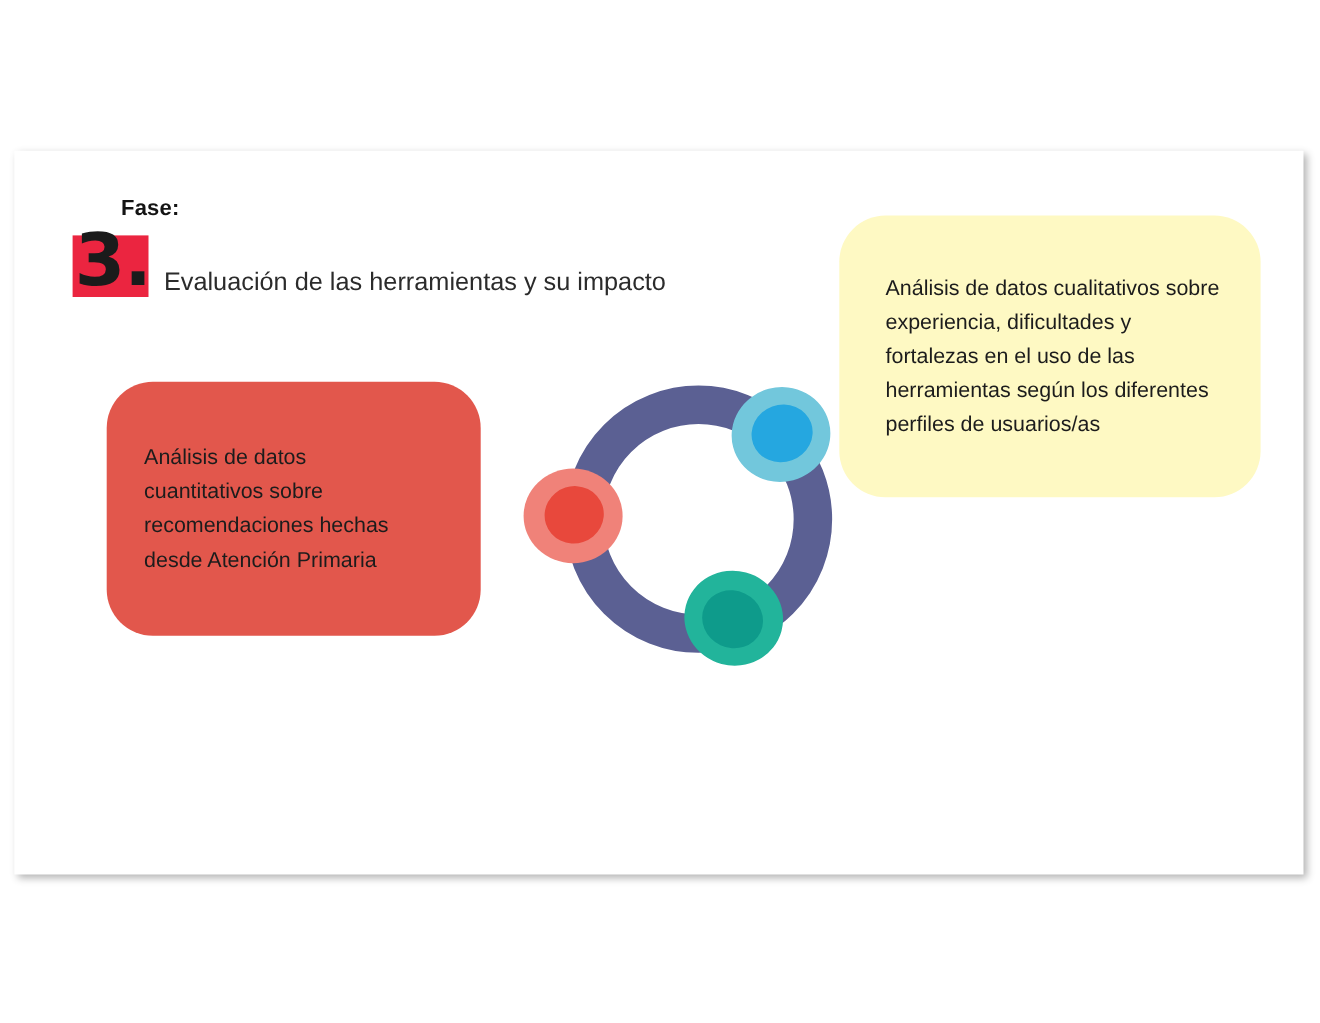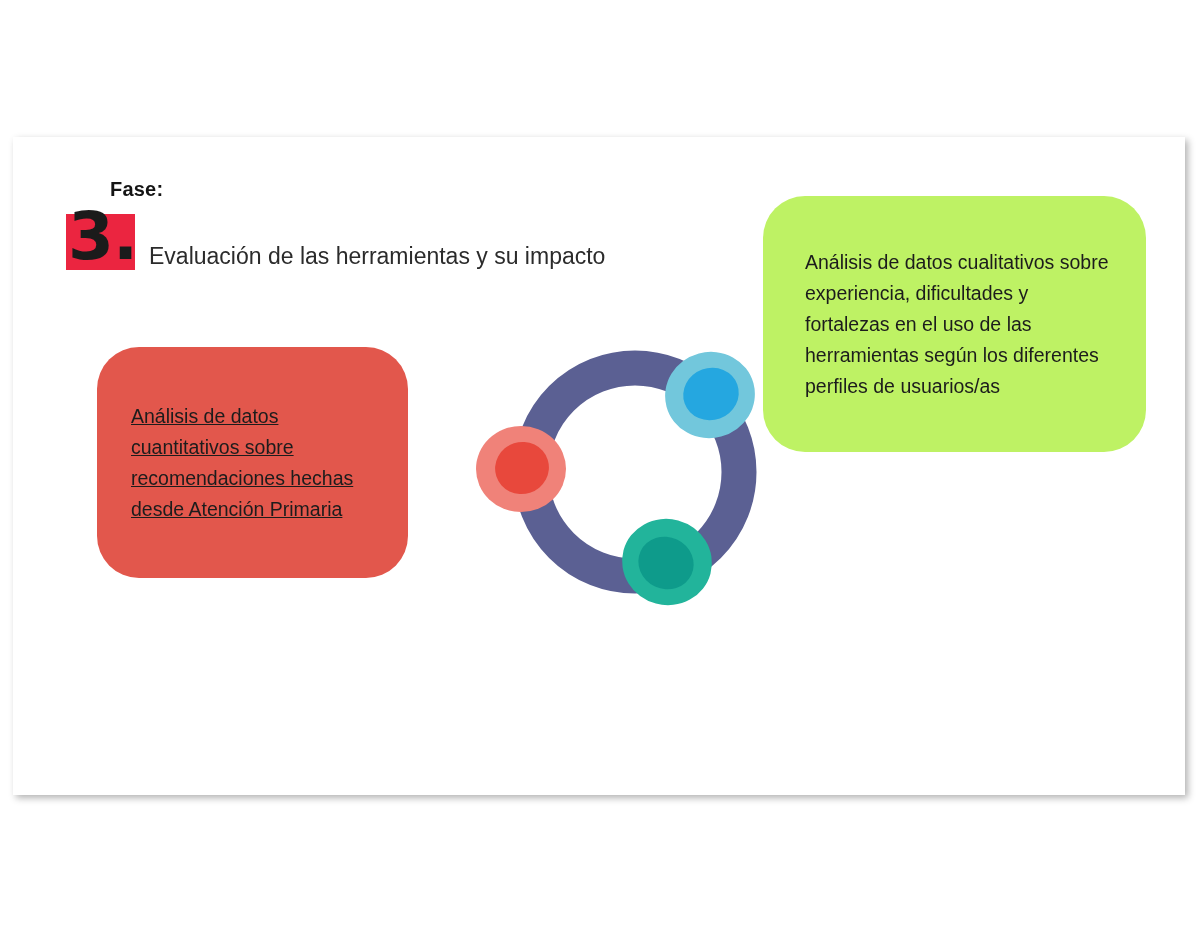--- a/index.html
+++ b/index.html
@@ -75,32 +75,31 @@
     color: #1c1c1c;
     font-size: 19.5px;
     line-height: 31px;
     white-space: pre-line;
   }
   .card-text { display: block; width: 100%; }
 
   .card-red {
     left: 84px;
     top: 210px;
-    width: 311px;
+    width: 340px;
     height: 231px;
     background: #E2574C;
     padding: 0 51px 0 34px;
-    text-decoration: underline;
   }
   .card-blue {
     left: 750px;
     top: 59px;
     width: 383px;
     height: 256px;
-    background: #bef264;
+    background: #fef9c3;
     padding: 0 30px 0 42px;
   }
   .card-teal {
     left: 710px;
     top: 411px;
     width: 405px;
     height: 197px;
     background: #22AF99;
     padding: 0 30px 0 34px;
   }

